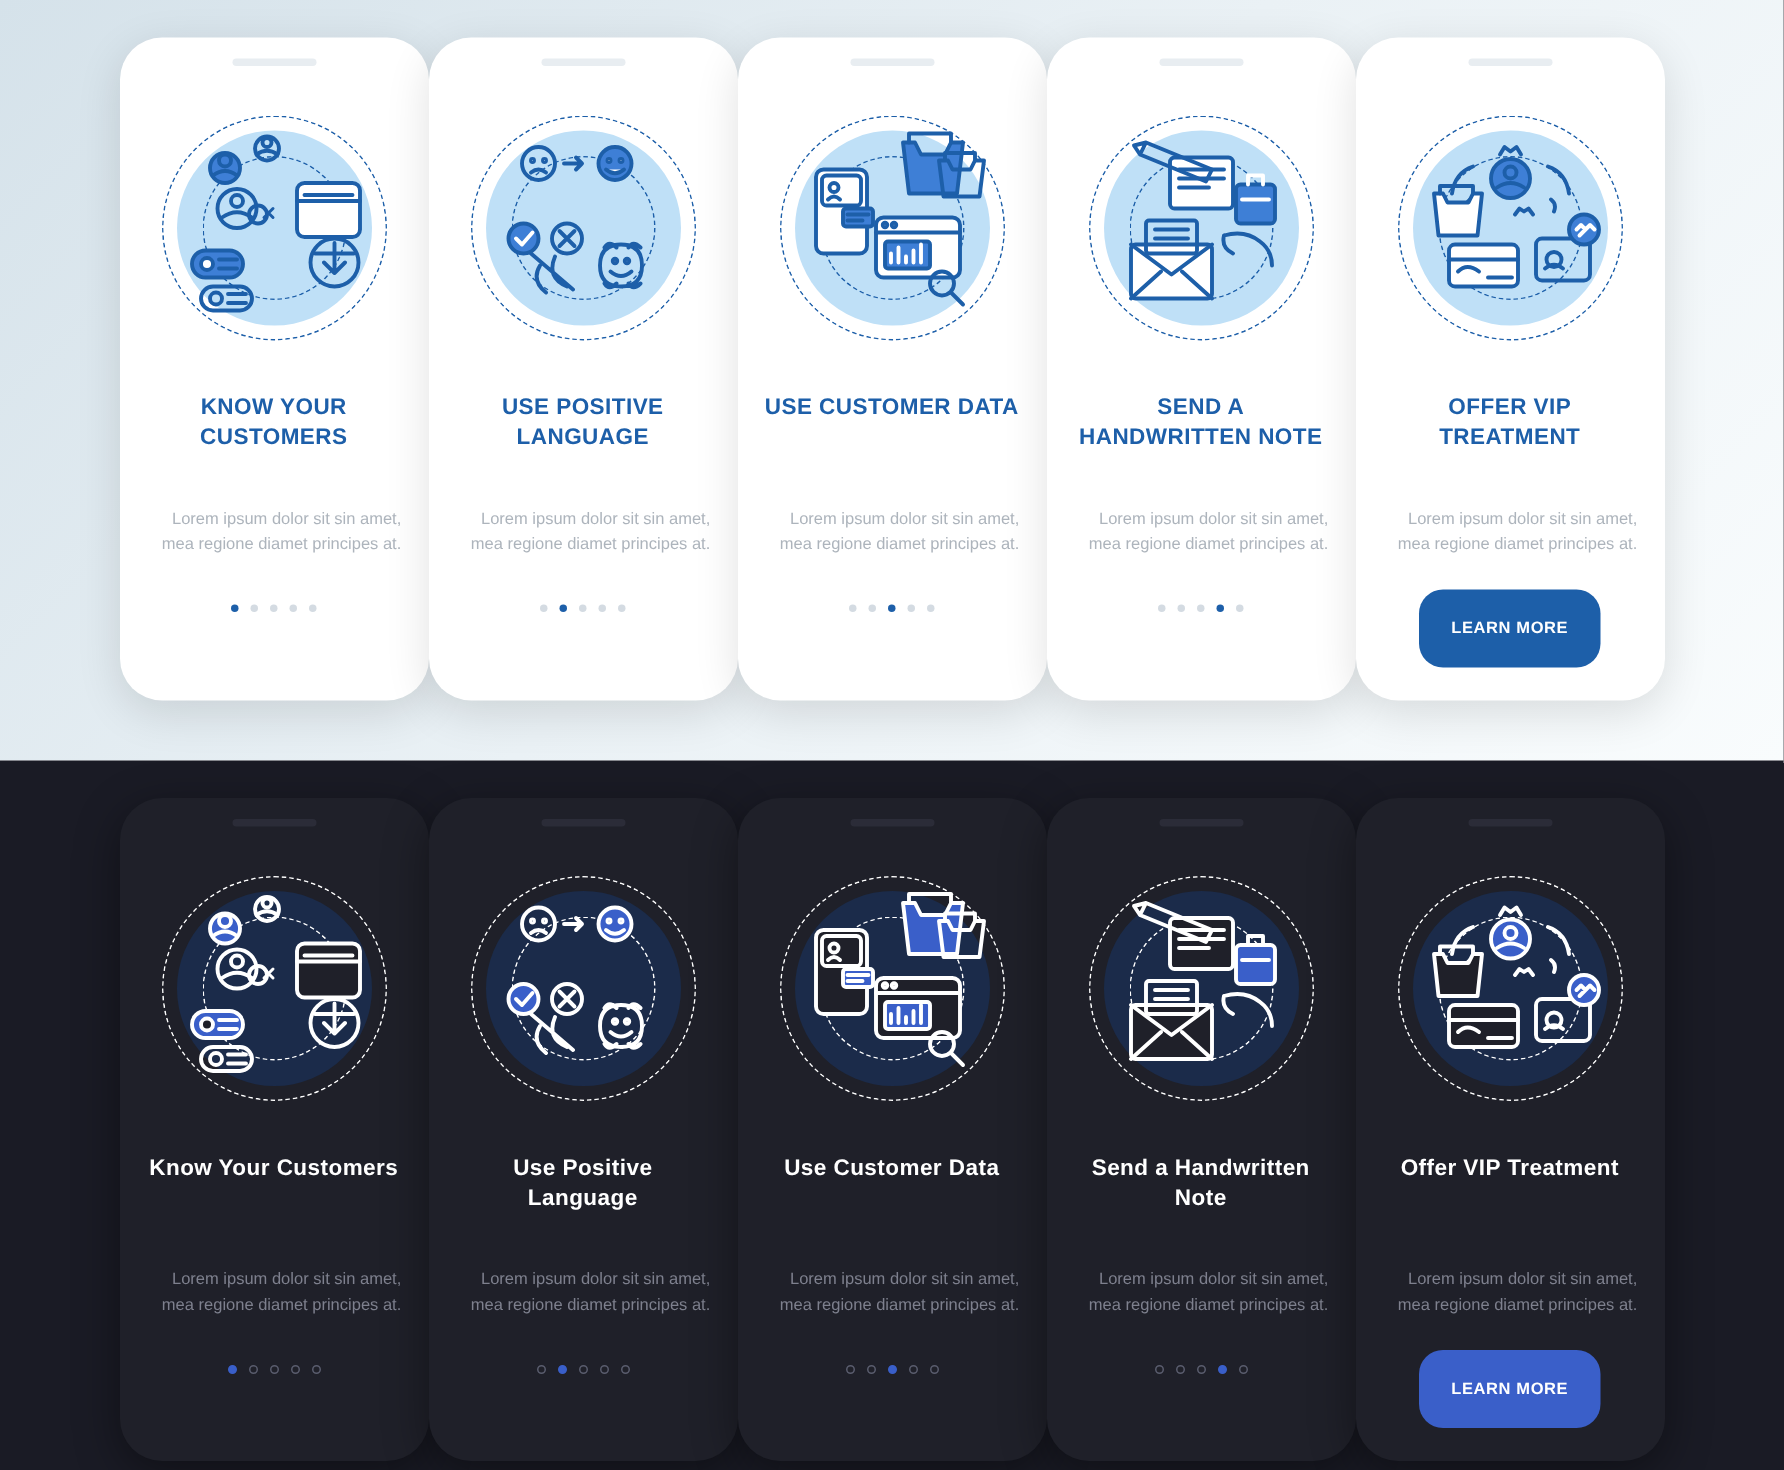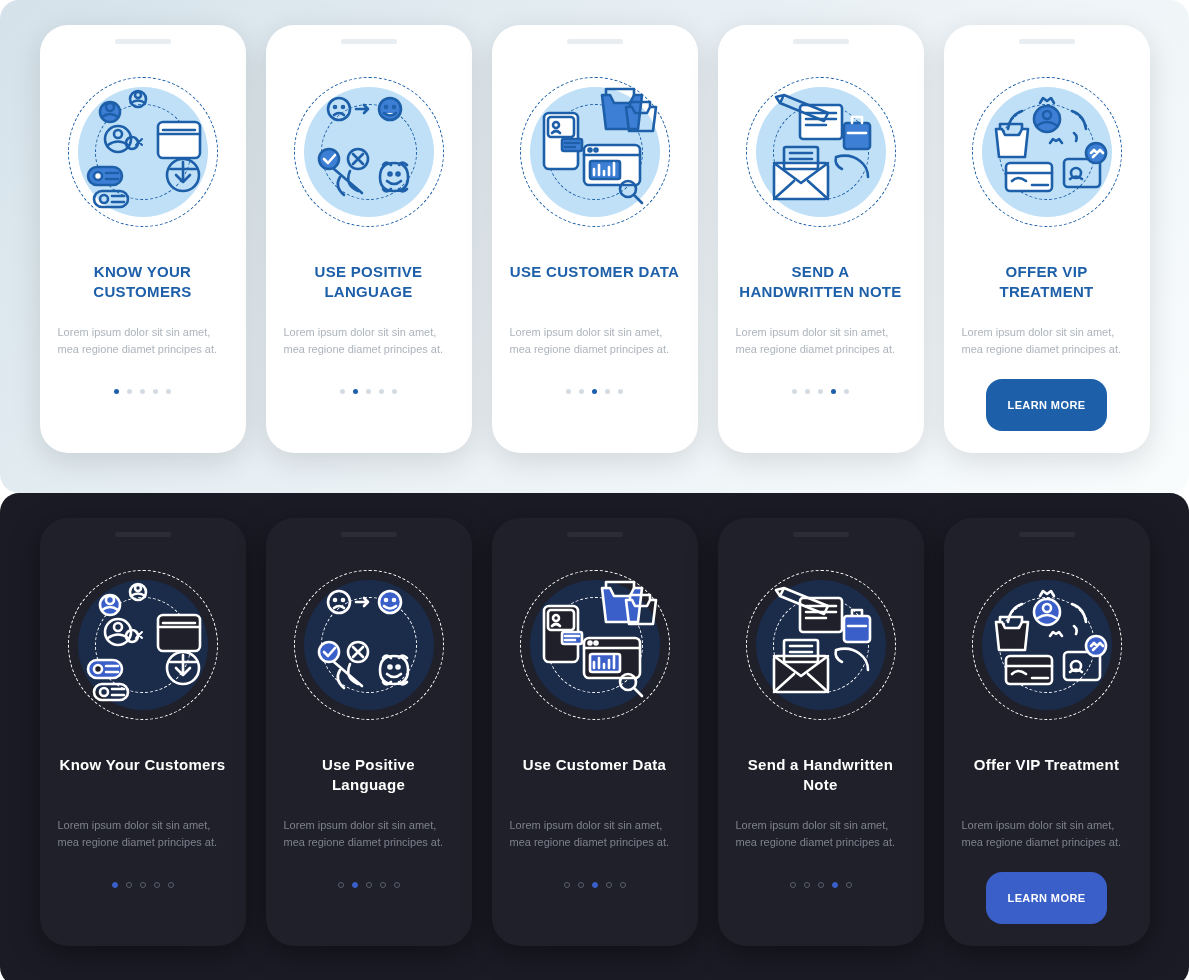--- a/index.html
+++ b/index.html
@@ -1,17 +1,17 @@
 <!DOCTYPE html>
 <html><head>
 <meta charset="utf-8">
 <style>
   * { margin: 0; padding: 0; box-sizing: border-box; }
   body { font-family: -apple-system, BlinkMacSystemFont, 'Segoe UI', Arial, sans-serif; width: 1189px; }
-  .section { width: 100%; padding: 25px 20px 40px; display: flex; justify-content: center; gap: 20px; position: relative; border-radius: 19px; }
+  .section { width: 100%; padding: 25px 20px 40px; display: flex; justify-content: center; position: relative; }
   .section.light { background: linear-gradient(135deg, #d5e2ea 0%, #eaf1f5 50%, #f9fcfd 100%); }
   .section.dark { background: #1a1b25; }
   .phone { width: 206px; border-radius: 28px; padding: 10px 12px 22px; display: flex; flex-direction: column; align-items: center; box-shadow: 0 8px 30px rgba(0,0,0,0.12); position: relative; }
   .light .phone { background: #ffffff; }
   .dark .phone { background: #1f2029; box-shadow: 0 8px 30px rgba(0,0,0,0.4); }
   .phone::before { content: ''; position: absolute; top: 14px; left: 50%; transform: translateX(-50%); width: 56px; height: 5px; border-radius: 3px; }
   .light .phone::before { background: #e8edf1; }
   .dark .phone::before { background: #2b2c38; }
   .illus { width: 170px; height: 165px; margin-top: 34px; display: flex; align-items: center; justify-content: center; position: relative; }
   .circle-bg { position: absolute; width: 130px; height: 130px; border-radius: 50%; }
@@ -25,21 +25,21 @@
   .ig { position: absolute; stroke-width: 2.6; stroke-linecap: round; stroke-linejoin: round; fill: none; }
   .light .ig { stroke: #1d5fa9; }
   .dark .ig { stroke: #ffffff; }
   .fillb { fill: #3e7fd6; }
   .dark .fillb { fill: #3a5fc9; }
   .light .fillw { fill: #ffffff; }
   .dark .fillw { fill: #1f2029; }
   .title { margin-top: 28px; text-align: center; font-weight: 700; font-size: 15px; line-height: 1.3; letter-spacing: 0.3px; min-height: 58px; display: flex; align-items: flex-start; justify-content: center; padding: 0 6px; }
   .light .title { color: #1d5fa9; text-transform: uppercase; }
   .dark .title { color: #ffffff; }
-  .desc { margin-top: 4px; text-align: left; font-size: 11px; line-height: 1.5; padding: 0 6px; }
+  .desc { margin-top: 18px; text-align: right; font-size: 11px; line-height: 1.5; padding: 0 6px; }
   .light .desc { color: #adb4bc; }
   .dark .desc { color: #7e808e; }
   .dots-light { margin-top: 32px; display: flex; gap: 8px; }
   .dots-light .dot { width: 5px; height: 5px; border-radius: 50%; background: #d4dbe2; }
   .dots-light .dot.active { background: #1d5fa9; }
   .dots-dark { margin-top: 32px; display: flex; gap: 8px; }
   .dots-dark .dot { width: 6px; height: 6px; border-radius: 50%; border: 1px solid #5a5d6e; }
   .dots-dark .dot.active { background: #3a5fc9; border-color: #3a5fc9; }
   .btn { margin-top: 22px; padding: 20px 22px; border-radius: 16px; font-size: 11px; font-weight: 700; letter-spacing: 0.4px; cursor: pointer; border: none; }
   .light .btn { background: #1d5fa9; color: #ffffff; }

